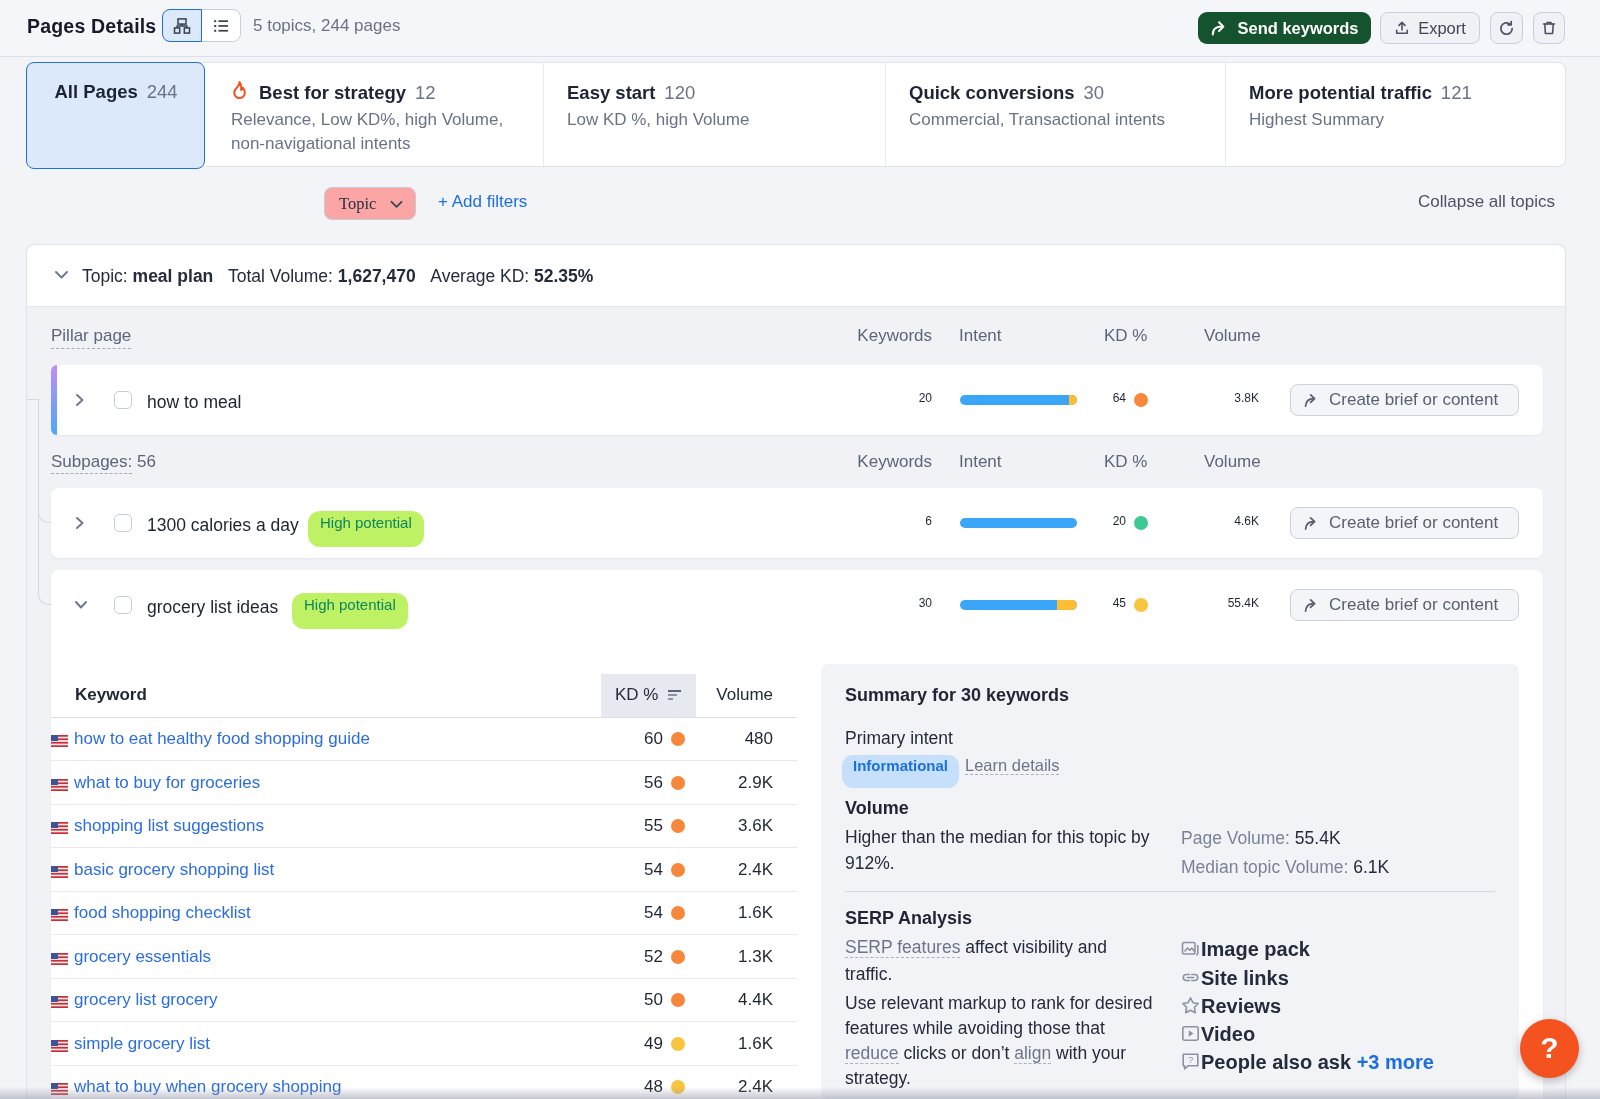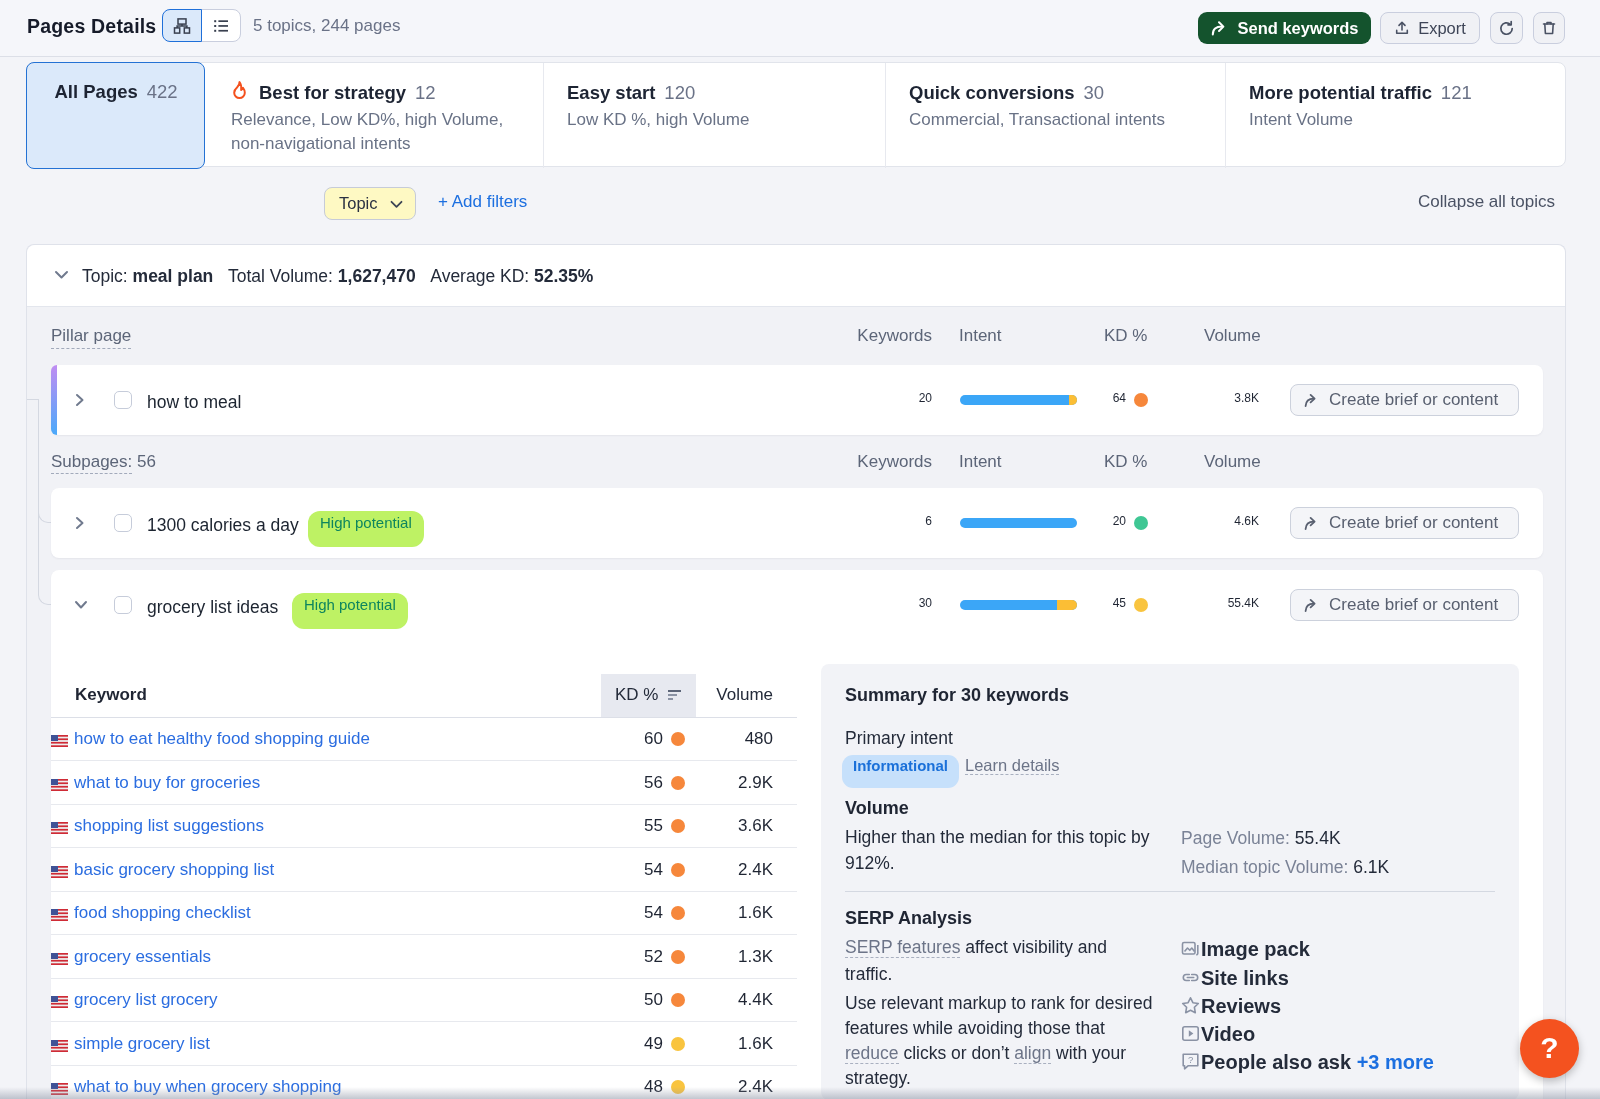--- a/index.html
+++ b/index.html
@@ -29,21 +29,21 @@
 #tab-sel { position:absolute; left:-1px; top:-1px; width:179px; height:107px; background:#dbe9fa; border:1.5px solid #2472d4; border-radius:8px; }
 .tabtitle { font-size:18.5px; font-weight:bold; color:#1d2433; }
 .tabcount { font-size:18.5px; font-weight:normal; color:#6a7287; }
 .tabsub { font-size:17px; color:#697286; line-height:24px; }
 
 
 #filters { position:absolute; left:0; top:167px; width:1600px; height:77px; }
 #finput { position:absolute; left:27px; top:21px; width:284px; height:31px; background:#fff; border:1px solid #c6cbd8; border-radius:6px; }
 #finput .ph { position:absolute; left:11px; top:6px; font-size:16.5px; color:#8d95a8; }
 #finput .sbox { position:absolute; right:0; top:0; width:31px; height:29px; border-left:1px solid #c6cbd8; background:#edeff4; border-radius:0 6px 6px 0; }
-#ftopic { position:absolute; left:324px; top:20px; width:92px; height:33px; background:#fef9c3; border:1px solid #c6cbd8; border-radius:8px; }
+#ftopic { position:absolute; left:324px; top:20px; width:92px; height:33px; background:#fca5a5; border:1px solid #c6cbd8; border-radius:8px;font-family:Liberation Serif, serif; }
 #ftopic span { position:absolute; left:14px; top:6px; font-size:16.5px; color:#2a3142; }
 #faddf { position:absolute; left:438px; top:25px; font-size:17px; color:#1c6fe0; }
 #fcollapse { position:absolute; right:45px; top:25px; font-size:17px; color:#4a5264; }
 
 
 #card { position:absolute; left:26px; top:244px; width:1540px; height:855px; background:#f1f2f6; border:1px solid #dfe2ea; border-radius:8px 8px 0 0; border-bottom:none; }
 #card-hd { position:absolute; left:0; top:0; width:1538px; height:62px; background:#fff; border-bottom:1px solid #e3e6ed; border-radius:8px 8px 0 0; }
 #card-hd .txt { position:absolute; left:55px; top:21px; font-size:17.5px; color:#242b3a; }
 .dashu { border-bottom:1px dashed #a2aabb; padding-bottom:2px; }
 .colhdr { position:absolute; font-size:17px; color:#5c6578; }
@@ -132,32 +132,32 @@
           <path d="M3.8 4l.6 9.5h7.2l.6-9.5"></path>
         </svg>
       </div>
 </div>
 
 <div id="tabs">
   <div class="tabsep" style="left:516px;"></div>
   <div class="tabsep" style="left:858px;"></div>
   <div class="tabsep" style="left:1198px;"></div>
   <div id="tab-sel"></div>
-  <div class="abs" style="left:0px; top:18px; width:178px; text-align:center;"><span class="tabtitle">All Pages</span>&nbsp;&nbsp;<span class="tabcount">422</span></div>
+  <div class="abs" style="left:0px; top:18px; width:178px; text-align:center;"><span class="tabtitle">All Pages</span>&nbsp;&nbsp;<span class="tabcount">244</span></div>
   <div class="abs" style="left:204px; top:17px;"><svg width="17" height="21" viewBox="0 0 17 21" fill="none" stroke="#f4511e" stroke-width="2" stroke-linejoin="round" stroke-linecap="round">
           <path d="M8.5 2c.3 2.5-.8 3.9-2.5 5.5C4.3 9 3.2 10.7 3.2 12.7a5.3 5.3 0 0 0 10.6 0c0-1.8-.7-3.4-1.8-4.8-.4 1-1 1.6-1.8 2.1C10.4 8 10.2 4.3 8.5 2z"></path>
         </svg></div>
   <div class="abs" style="left:232px; top:19px;"><span class="tabtitle">Best for strategy</span>&nbsp;&nbsp;<span class="tabcount">12</span></div>
   <div class="abs tabsub" style="left:204px; top:45px;">Relevance, Low KD%, high Volume,<br>non-navigational intents</div>
   <div class="abs" style="left:540px; top:19px;"><span class="tabtitle">Easy start</span>&nbsp;&nbsp;<span class="tabcount">120</span></div>
   <div class="abs tabsub" style="left:540px; top:45px;">Low KD %, high Volume</div>
   <div class="abs" style="left:882px; top:19px;"><span class="tabtitle">Quick conversions</span>&nbsp;&nbsp;<span class="tabcount">30</span></div>
   <div class="abs tabsub" style="left:882px; top:45px;">Commercial, Transactional intents</div>
   <div class="abs" style="left:1222px; top:19px;"><span class="tabtitle">More potential traffic</span>&nbsp;&nbsp;<span class="tabcount">121</span></div>
-  <div class="abs tabsub" style="left:1222px; top:45px;">Intent Volume</div>
+  <div class="abs tabsub" style="left:1222px; top:45px;">Highest Summary</div>
 </div>
 
 <div id="filters">
   <div id="ftopic">
         <span>Topic</span>
         <svg style="position:absolute;right:12px;top:12px;" width="13" height="9" viewBox="0 0 13 9" fill="none" stroke="#3c4454" stroke-width="1.8" stroke-linecap="round" stroke-linejoin="round">
           <path d="M1.5 1.8L6.5 6.8L11.5 1.8"></path>
         </svg>
       </div>
   <div id="faddf">+ Add filters</div>

